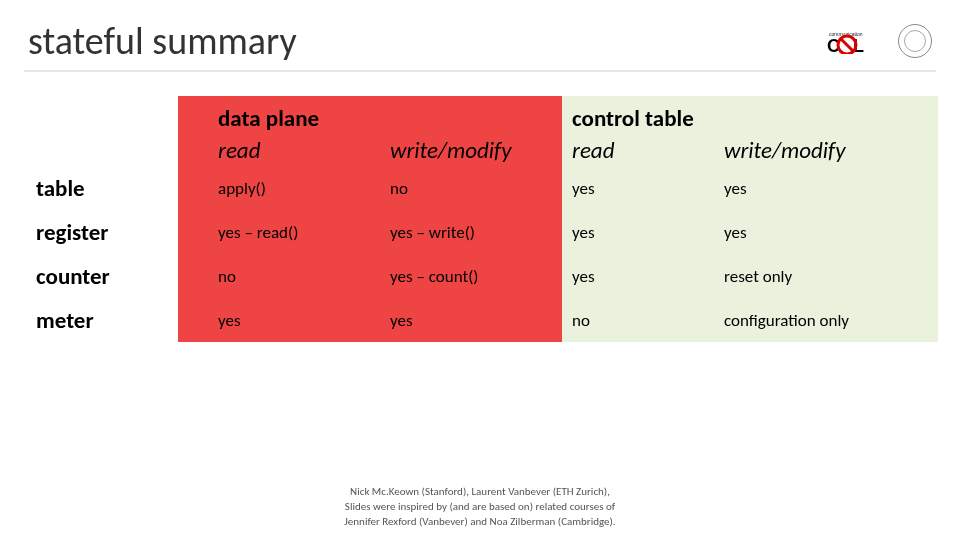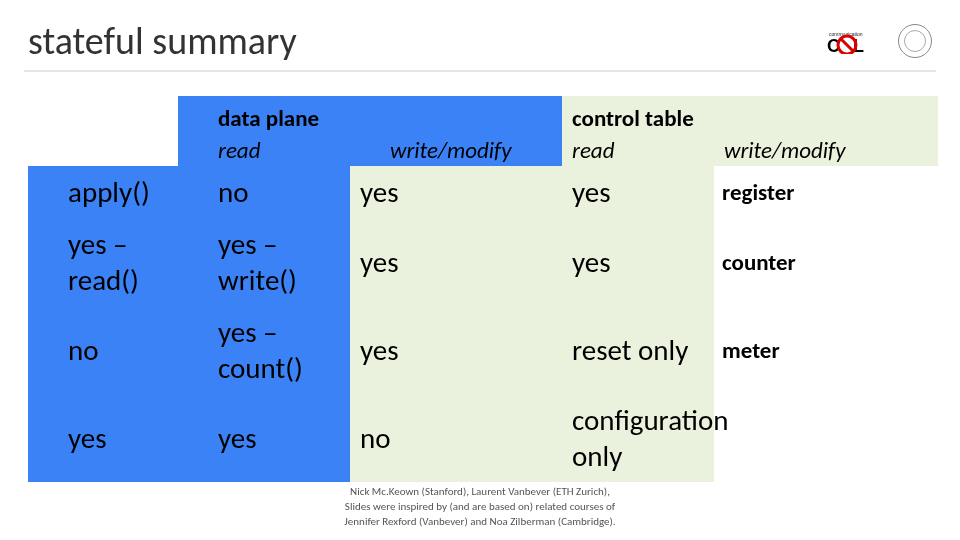--- a/index.html
+++ b/index.html
@@ -12,22 +12,22 @@
   .logo-cnl { width: 66px; height: 30px; background: #fff; display:flex; align-items:center; justify-content:center; }
   .logo-cnl svg { display:block; }
   .logo-seal { width: 34px; height: 34px; border-radius: 50%; border: 1.5px solid #888; background: #fff; display:flex; align-items:center; justify-content:center; }
   .logo-seal-inner { width: 22px; height: 22px; border-radius:50%; border:1px solid #aaa; }
 
   .tbl { display: grid; grid-template-columns: 150px 172px 212px 152px 224px; }
   .corner { }
   .group-hdr { font-size: 23px; font-weight: 700; padding: 8px 10px 2px 10px; }
   .sub-hdr { font-size: 23px; font-style: italic; font-weight: 400; padding: 2px 10px 2px 10px; }
   .rowlabel { font-size: 23px; font-weight: 700; padding: 8px 8px 8px 8px; display:flex; align-items:center; }
-  .cell { font-size: 29px; padding: 8px 10px 8px 10px; display:flex; align-items:center; }
-  .blue-bg { background: #3b82f6; padding-left: 40px; }
+  .cell { font-size: 17px; padding: 8px 10px 8px 10px; display:flex; align-items:center;text-align:right; }
+  .blue-bg { background: #ef4444; padding-left: 40px; }
   .green-bg { background: #eaf1dd; }
   .footer { position:absolute; bottom:10px; left:0; width:100%; text-align:center; font-size:11px; color:#555; line-height:1.35; }
 </style>
 </head>
 <body>
 
 <div class="slide">
 
   <div class="title-row">
     <div class="title">stateful summary</div>
@@ -53,20 +53,21 @@
     <div class="corner"></div>
     <div class="group-hdr blue-bg" style="grid-column: span 2;">data plane</div>
     <div class="group-hdr green-bg" style="grid-column: span 2;">control table</div>
 
     <div class="corner"></div>
     <div class="sub-hdr blue-bg">read</div>
     <div class="sub-hdr blue-bg">write/modify</div>
     <div class="sub-hdr green-bg">read</div>
     <div class="sub-hdr green-bg">write/modify</div>
 
+    <div class="rowlabel">table</div>
     <div class="cell blue-bg">apply()</div>
     <div class="cell blue-bg">no</div>
     <div class="cell green-bg">yes</div>
     <div class="cell green-bg">yes</div>
 
     <div class="rowlabel bodyrow">register</div>
     <div class="cell bodyrow blue-bg">yes – read()</div>
     <div class="cell bodyrow blue-bg">yes – write()</div>
     <div class="cell bodyrow green-bg">yes</div>
     <div class="cell bodyrow green-bg">yes</div>

